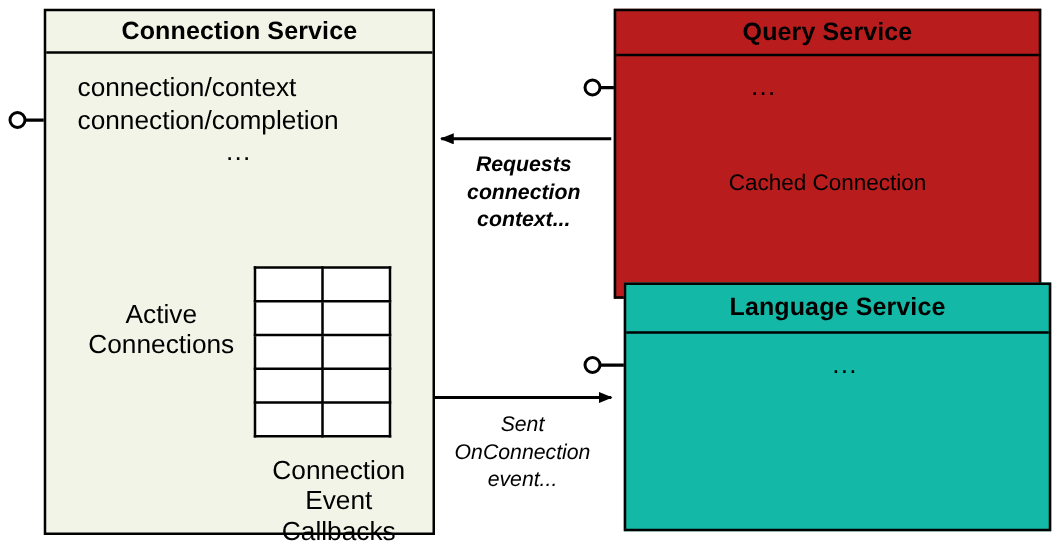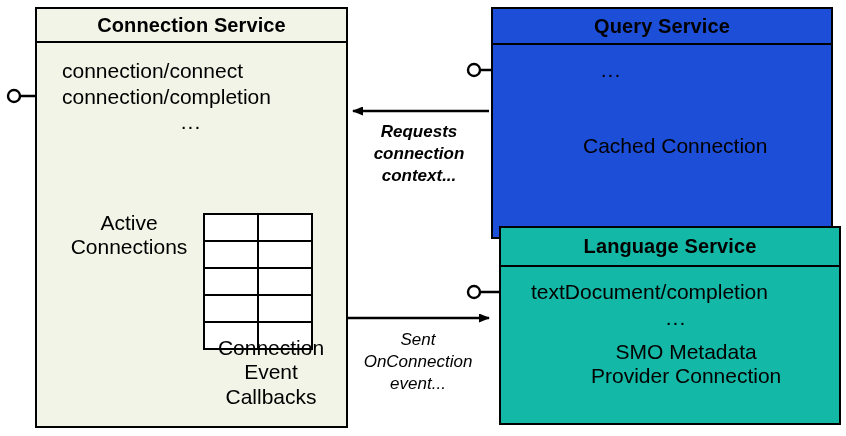--- a/index.html
+++ b/index.html
@@ -55,21 +55,21 @@
   #box-connection-service .component-header {
     height: 34px;
     font-size: 20px;
   }
 
   #box-query-service {
     left: 491px;
     top: 7px;
     width: 342px;
     height: 232px;
-    background: #1d4ed8;
+    background: #b91c1c;
   }
   #box-query-service .component-header {
     height: 36px;
     font-size: 20px;
   }
 
   #box-language-service {
     left: 499px;
     top: 226px;
     width: 342px;
@@ -121,20 +121,21 @@
     width: 290px;
   }
 
   
   .artifact-label {
     position: absolute;
     font-size: 21px;
     line-height: 1.16;
     text-align: center;
     white-space: pre-line;
+    margin-top: 29px;
   }
 
   #active-connections-label {
     left: 12px;
     top: 168px;
     width: 160px;
   }
   #callbacks-label {
     left: 150px;
     top: 293px;
@@ -156,21 +157,21 @@
   }
 
   
   .db-row {
     position: absolute;
     display: flex;
     align-items: center;
     gap: 12px;
   }
   .db-row .db-caption {
-    font-size: 21px;
+    font-size: 18px;
     line-height: 1.16;
     text-align: center;
     white-space: pre-line;
   }
   #qs-cached-connection {
     left: 48px;
     top: 79px;
   }
   #ls-smo-connection {
     left: 48px;
@@ -267,21 +268,21 @@
       <path d="M548,352 L548,384 A13,6 0 0 0 574,384 L574,352 Z"></path>
       <ellipse cx="561" cy="352" rx="13" ry="6"></ellipse>
     </g>
   </svg>
 
   <div class="component" id="box-connection-service">
     <div class="component-header">Connection Service</div>
     <div class="component-body">
 
       <div class="endpoint-list" id="cs-endpoints">
-        <div>connection/connect</div>
+        <div>connection/context</div>
         <div>connection/completion</div>
         <div class="endpoint-ellipsis">...</div>
       </div>
 
       <div class="artifact-label" id="active-connections-label">Active
 Connections</div>
 
       <table class="grid-table">
         <tbody>
           <tr>
@@ -326,28 +327,25 @@
         <span class="db-caption">Cached Connection</span>
       </div>
     </div>
   </div>
 
   <div class="component" id="box-language-service">
     <div class="component-header">Language Service</div>
     <div class="component-body">
 
       <div class="endpoint-list" id="ls-endpoints">
-        <div>textDocument/completion</div>
         <div class="endpoint-ellipsis">...</div>
       </div>
 
       <div class="db-row" id="ls-smo-connection">
         <span style="display:inline-block;width:30px;height:44px;"></span>
-        <span class="db-caption">SMO Metadata
-Provider Connection</span>
       </div>
     </div>
   </div>
 
   <div class="edge-label" id="label-requests-connection-context">Requests
 connection
 context...</div>
 
   <div class="edge-label" id="label-sent-onconnection-event">Sent
 OnConnection

